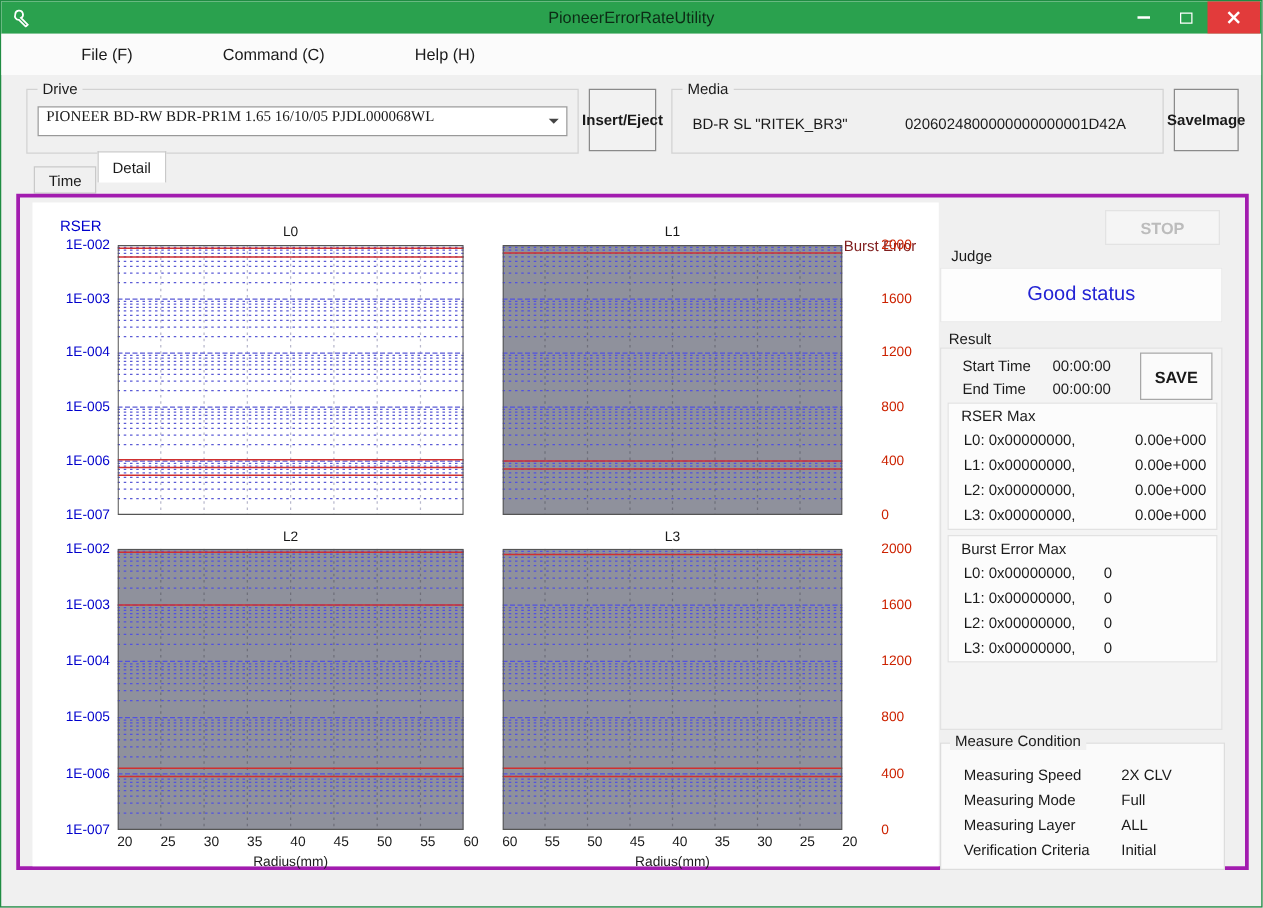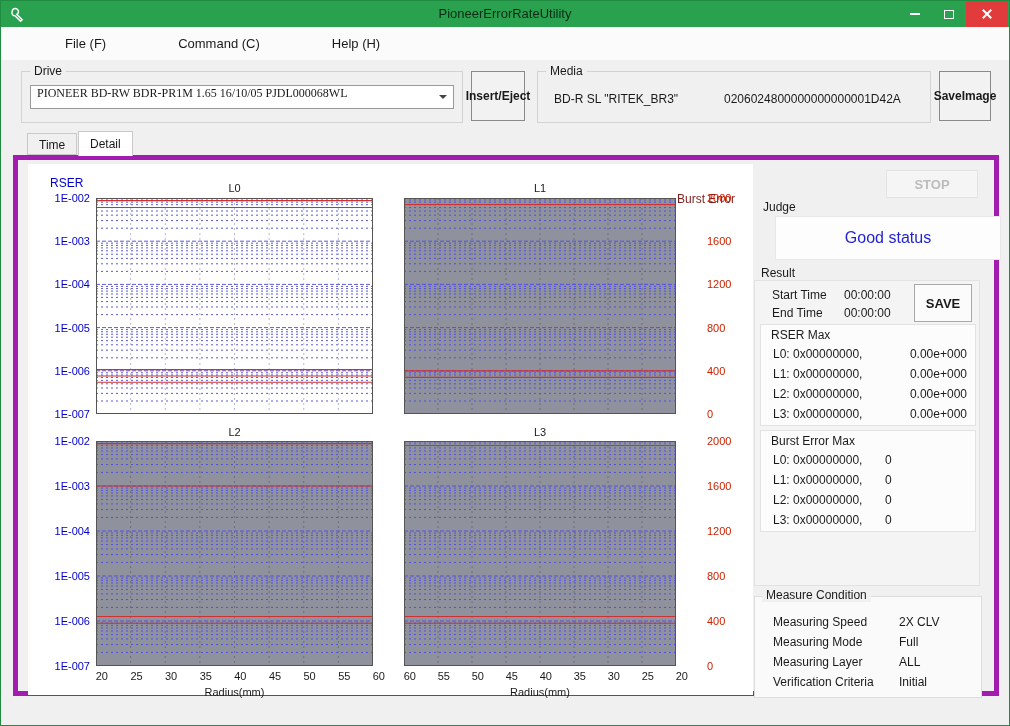--- a/index.html
+++ b/index.html
@@ -31,22 +31,22 @@
   .combo-arrow::before{content:"";width:0;height:0;border:4px solid transparent;border-top-color:#444;margin-top:4px;}
   .btn2{position:absolute;border:1px solid #8a8a8a;background:#f2f2f2;display:flex;flex-direction:row;align-items:center;justify-content:center;font-weight:bold;line-height:15px;cursor:default;}
   .insert-eject{left:470px;top:70px;width:54px;height:50px;}
   .save-image{left:938px;top:70px;width:52px;height:50px;}
   .media-box{left:536px;top:70px;width:394px;height:52px;}
   .media-disc{position:absolute;left:16px;top:20px;}
   .media-id{position:absolute;left:186px;top:20px;}
   
   .tab{position:absolute;height:22px;line-height:22px;padding:0 11px;background:#f0f0f0;border:1px solid #c9c9c9;z-index:1;cursor:default;}
   .tab.t-main{left:26px;top:132px;}
-  .tab.t-detail{left:77px;top:130px;height:25px;line-height:24px;background:#fff;border-bottom:none;z-index:3;}
-  .tab-page{position:absolute;left:12px;top:154px;width:986px;height:541px;background:#f0f0f0;border:5px solid #a21caf;z-index:2;}
+  .tab.t-detail{left:77px;top:120px;height:25px;line-height:24px;background:#fff;border-bottom:none;z-index:3;}
+  .tab-page{position:absolute;left:12px;top:154px;width:986px;height:541px;background:#f0f0f0;border:3px solid #a21caf;z-index:2;}
   
   .chart-panel{position:absolute;left:10px;top:4px;width:725px;height:531px;background:#fff;}
   .axis-rser{position:absolute;left:22px;top:12px;color:#0000cc;}
   .axis-burst{position:absolute;right:18px;top:28px;color:#7f1d1d;}
   .plot-title{position:absolute;text-align:center;font-size:11px;}
   #t-l0{left:68px;top:18px;width:277px;}
   #t-l1{left:376px;top:18px;width:272px;}
   #t-l2{left:68px;top:262px;width:277px;}
   #t-l3{left:376px;top:262px;width:272px;}
   svg.chart{position:absolute;}
@@ -57,21 +57,21 @@
   .ytick{position:absolute;height:14px;line-height:14px;font-size:11px;}
   .ytick.yleft{left:0;width:62px;text-align:right;color:#0000cc;}
   .ytick.yright{left:679px;width:44px;text-align:left;color:#cc2200;}
   .xtick{position:absolute;top:506px;width:24px;text-align:right;font-size:11px;}
   .radius-label{position:absolute;top:522px;text-align:center;font-size:11px;}
   #r-left{left:68px;width:277px;}
   #r-right{left:376px;width:272px;}
   
   .stop-btn{position:absolute;left:868px;top:10px;width:92px;height:28px;background:#f5f5f5;border:1px solid #e3e3e3;color:#bcbcbc;font-weight:bold;font-size:13px;display:flex;align-items:center;justify-content:center;}
   .judge-label{position:absolute;left:745px;top:40px;}
-  .judge-box{position:absolute;left:736px;top:56px;width:226px;height:44px;background:#fdfdfd;border:1px solid #e8e8e8;display:flex;align-items:center;justify-content:center;margin-left:21px;}
+  .judge-box{position:absolute;left:736px;top:56px;width:226px;height:44px;background:#fdfdfd;border:1px solid #e8e8e8;display:flex;align-items:center;justify-content:center;}
   .judge-status{color:#2323d4;font-size:16px;}
   .result-label{position:absolute;left:743px;top:106px;}
   .result-box{position:absolute;left:736px;top:120px;width:226px;height:306px;background:#f4f4f4;border:1px solid #e2e2e2;}
   .abs{position:absolute;}
   .save-btn{position:absolute;left:896px;top:124px;width:58px;height:38px;background:#fbfbfb;border:1px solid #a8a8a8;font-weight:bold;font-size:13px;display:flex;align-items:center;justify-content:center;}
   .sub-box{position:absolute;background:#fcfcfc;border:1px solid #e2e2e2;}
   #rser-box{left:742px;top:164px;width:216px;height:102px;}
   #burst-box{left:742px;top:270px;width:216px;height:102px;}
   .sub-label{position:absolute;left:10px;top:3px;}
   .kv-row{position:absolute;left:12px;right:8px;height:16px;display:flex;}

